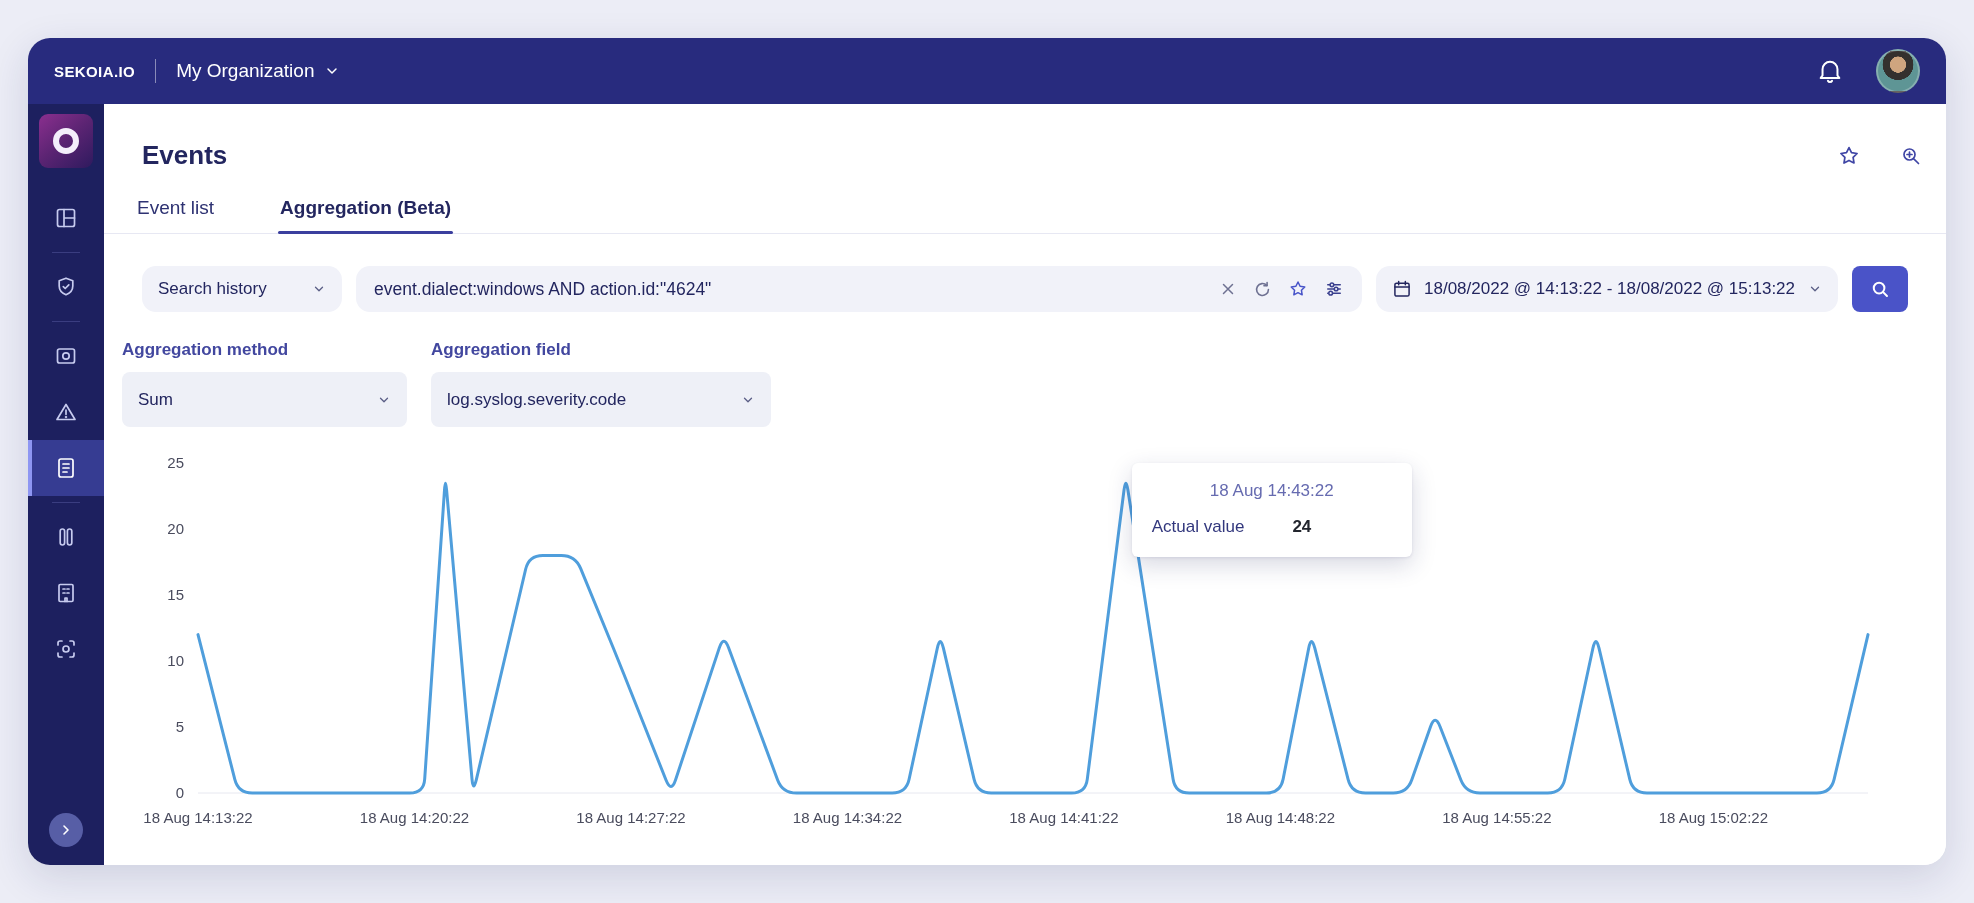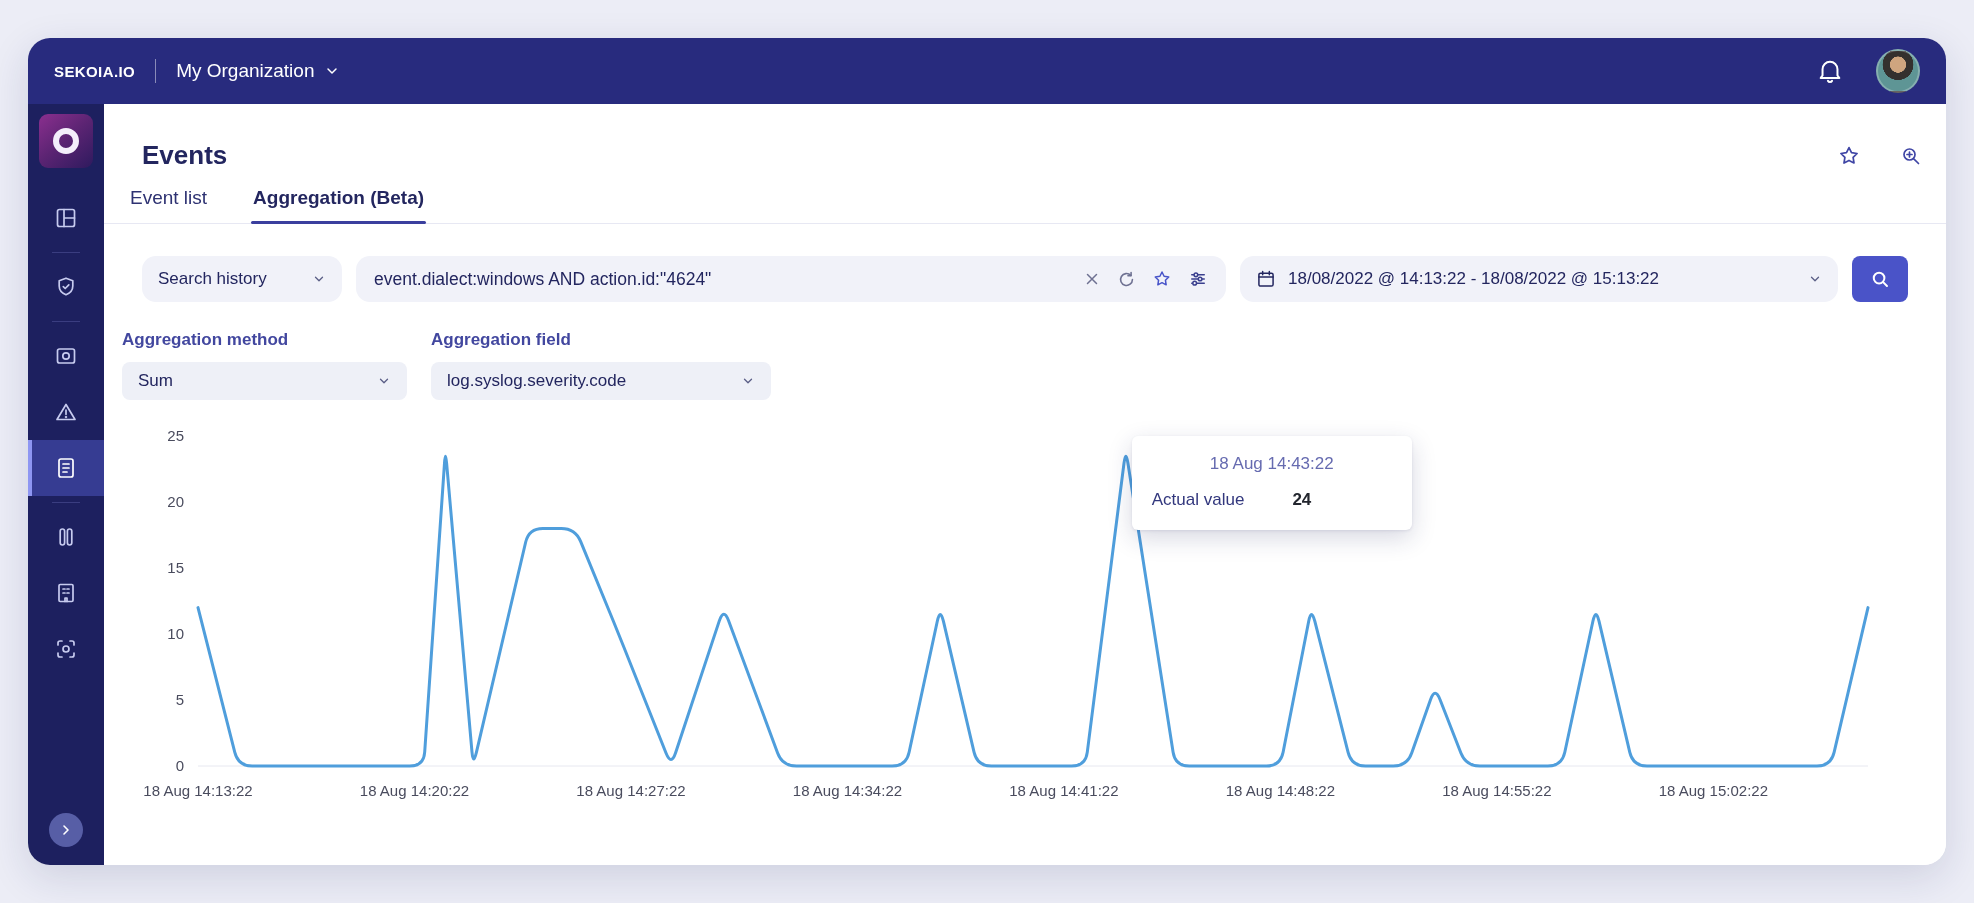--- a/index.html
+++ b/index.html
@@ -36,45 +36,45 @@
   .collapse-btn { width:34px; height:34px; border-radius:50%; background:#575ea6; color:#fff;
                   display:flex; align-items:center; justify-content:center; margin-bottom:18px; cursor:pointer; }
 
   
   .content { position:absolute; left:76px; top:66px; right:0; bottom:0; background:#fff; overflow:hidden; }
   .page-head { display:flex; align-items:center; padding:36px 23px 0 38px; }
   .page-head h1 { font-size:26px; font-weight:700; color:#23265f; }
   .head-icons { margin-left:auto; display:flex; gap:38px; color:#3f45a5; }
   .head-icons .hicon { cursor:pointer; }
 
-  .tabs { display:flex; gap:42px; padding:0 24px; margin-top:16px; position:relative; }
+  .tabs { display:flex; gap:62px; padding:0 31px; margin-top:26px; position:relative; }
   .tabs::after { content:''; position:absolute; left:0; right:0; bottom:0; height:1px; background:#e7e8f3; }
   .tab { font-size:19px; color:#2e3272; padding:0 2px 15px; position:relative; cursor:pointer; }
   .tab.active { font-weight:700; color:#23265f; }
   .tab.active::after { content:''; position:absolute; left:0; right:0; bottom:0; height:3px;
                        background:#3b3f9e; border-radius:2px; z-index:1; }
 
   .search-row { display:flex; align-items:stretch; gap:14px; padding:0 38px; margin-top:32px; height:46px; }
   .ctrl { background:#f1f2f9; border-radius:14px; display:flex; align-items:center;
           color:#23265f; font-size:17px; cursor:pointer; }
   .search-history { width:200px; padding:0 16px; justify-content:space-between; }
   .query { flex:1; padding:0 18px; gap:12px; cursor:text; }
   .query-text { flex:1; white-space:nowrap; overflow:hidden; font-size:17.5px; }
   .query-icons { display:flex; align-items:center; gap:16px; }
   .qicon { display:flex; cursor:pointer; color:#6e7192; }
   .qicon.blue { color:#4854c9; }
   .qicon.indigo { color:#3b408f; }
-  .date-picker { width:598px; padding:0 16px; gap:12px;text-align:center; }
+  .date-picker { width:462px; padding:0 16px; gap:12px;text-align:center; }
   .date-picker .caret { margin-left:auto; }
   .search-btn { width:56px; background:#4a53c8; border-radius:8px; display:flex;
                 align-items:center; justify-content:center; cursor:pointer; }
 
   .agg-row { display:flex; gap:24px; padding:0 18px; margin-top:28px; }
   .agg-label { font-size:17px; font-weight:700; color:#42479f; }
-  .agg-select { margin-top:12px; height:38px; border-radius:8px; background:#eef0f7;
+  .agg-select { margin-top:12px; height:55px; border-radius:8px; background:#eef0f7;
                 display:flex; align-items:center; justify-content:space-between; padding:0 16px;
                 font-size:17px; color:#23265f; cursor:pointer; }
   .w-method { width:285px; } .w-field { width:340px; }
 
   .chart { padding:0 38px; margin-top:22px; }
   .chart-inner { position:relative; }
   .chart-inner svg { display:block; }
   .axis-lbl { font-family:"Liberation Sans", sans-serif; font-size:15px; fill:#4a4c5e; }
 
   .tooltip { position:absolute; top:14px; width:280px; background:#fff; border-radius:6px;

